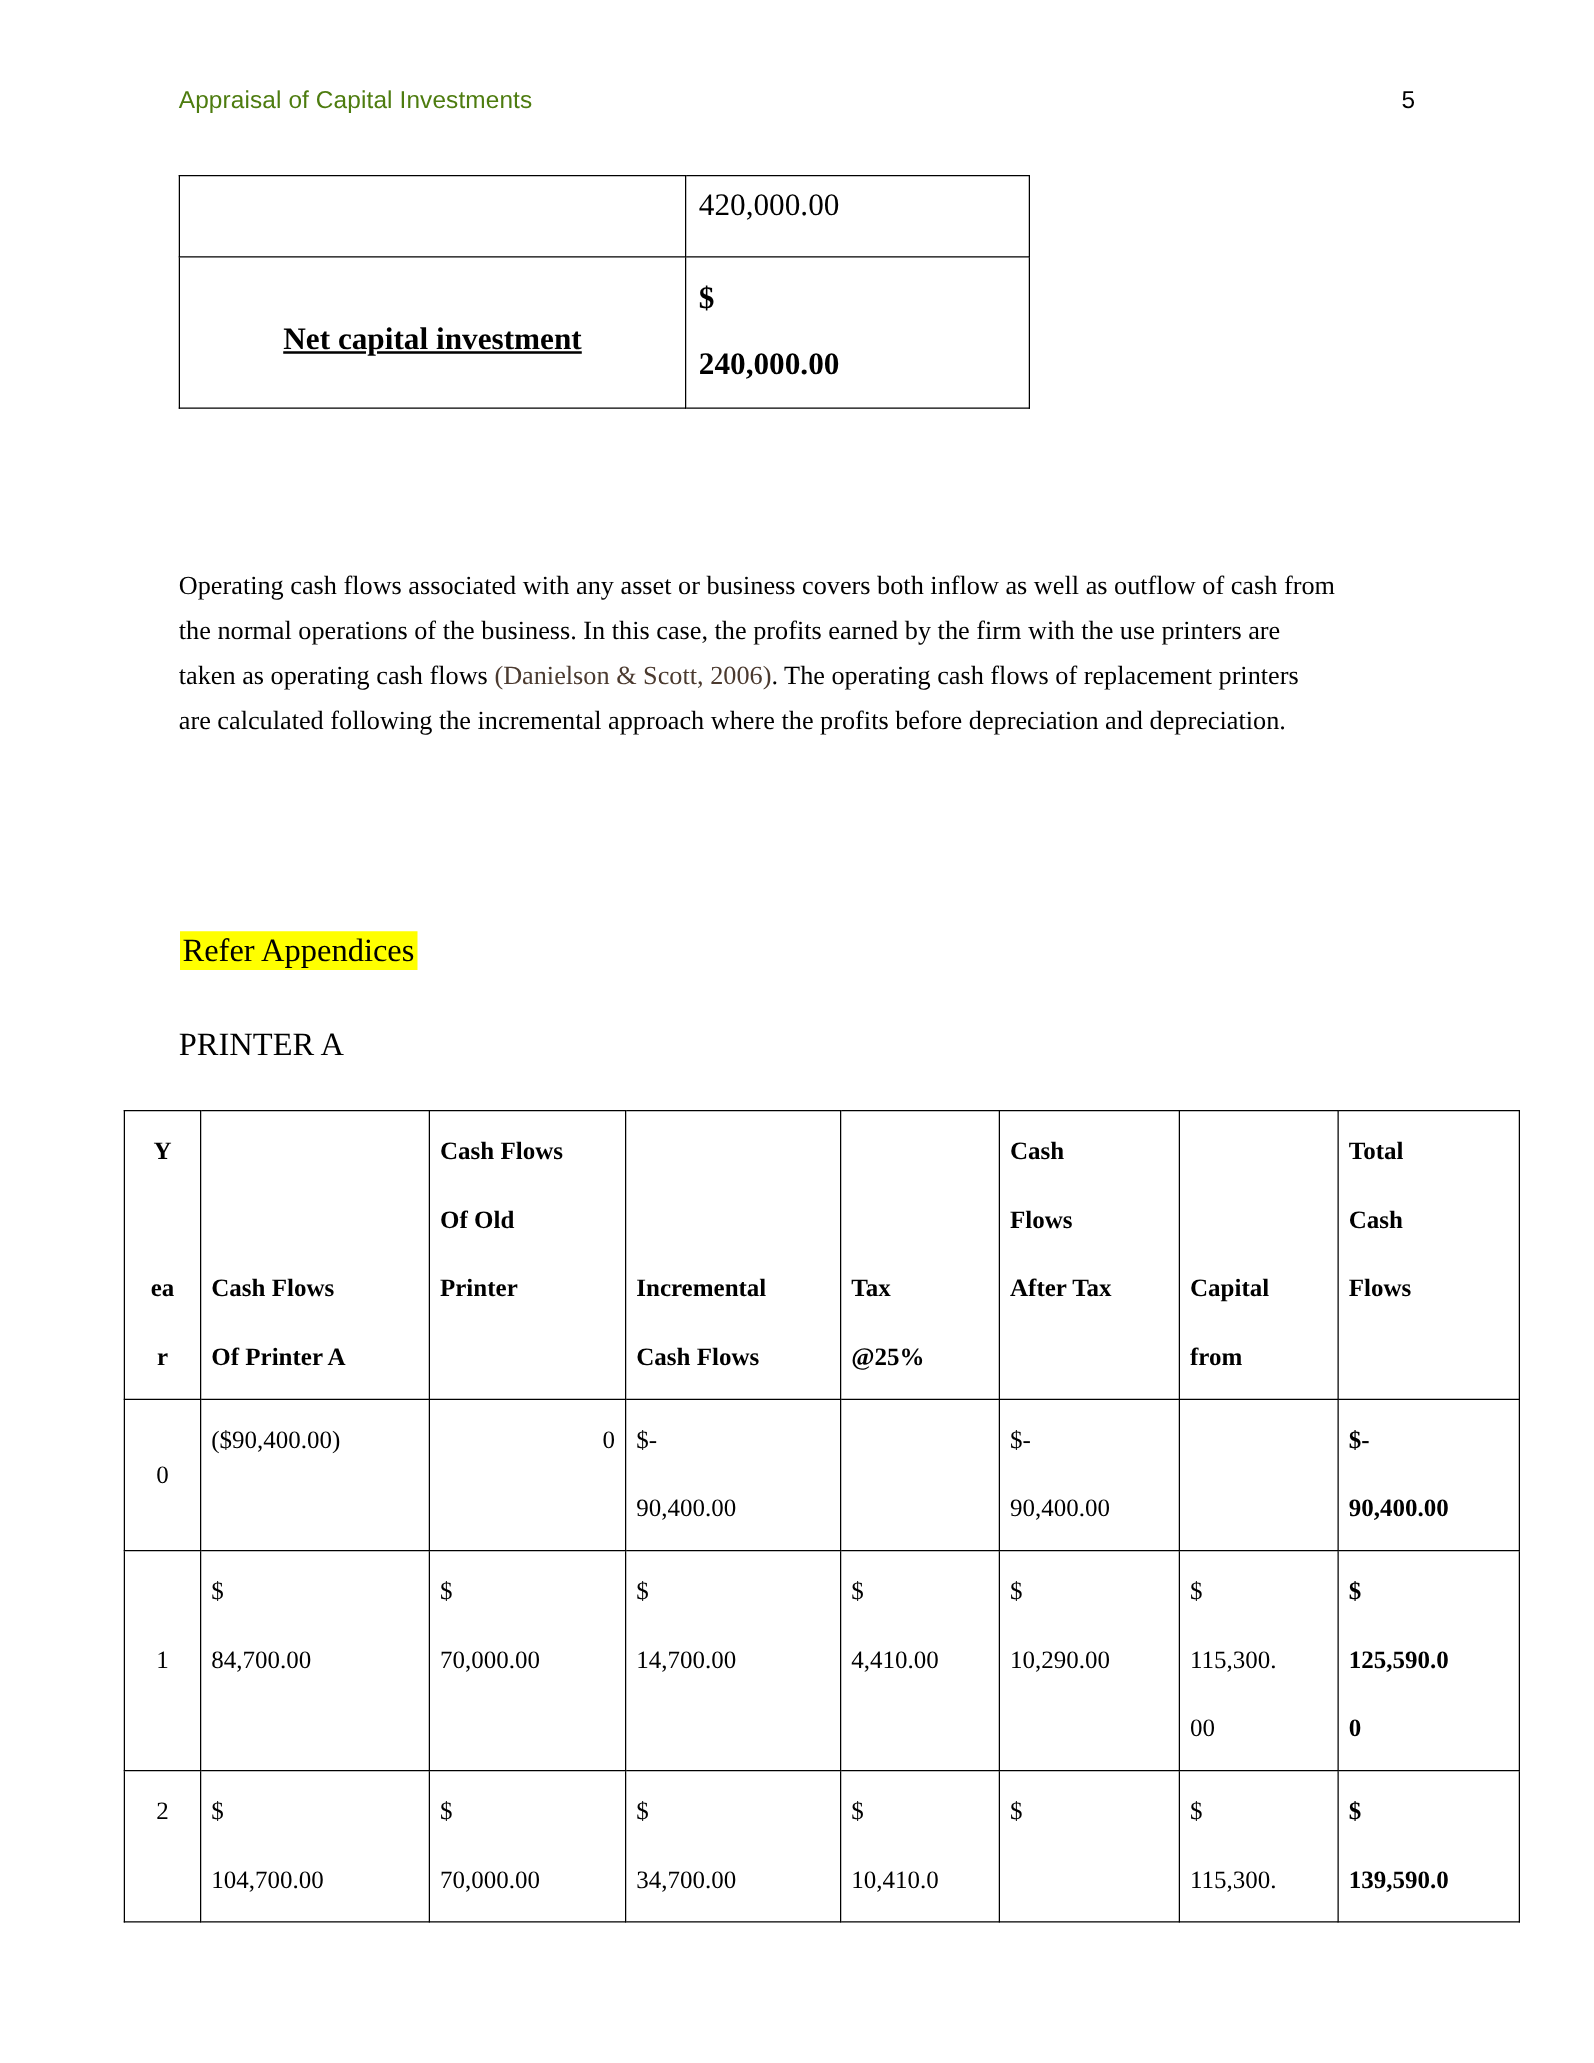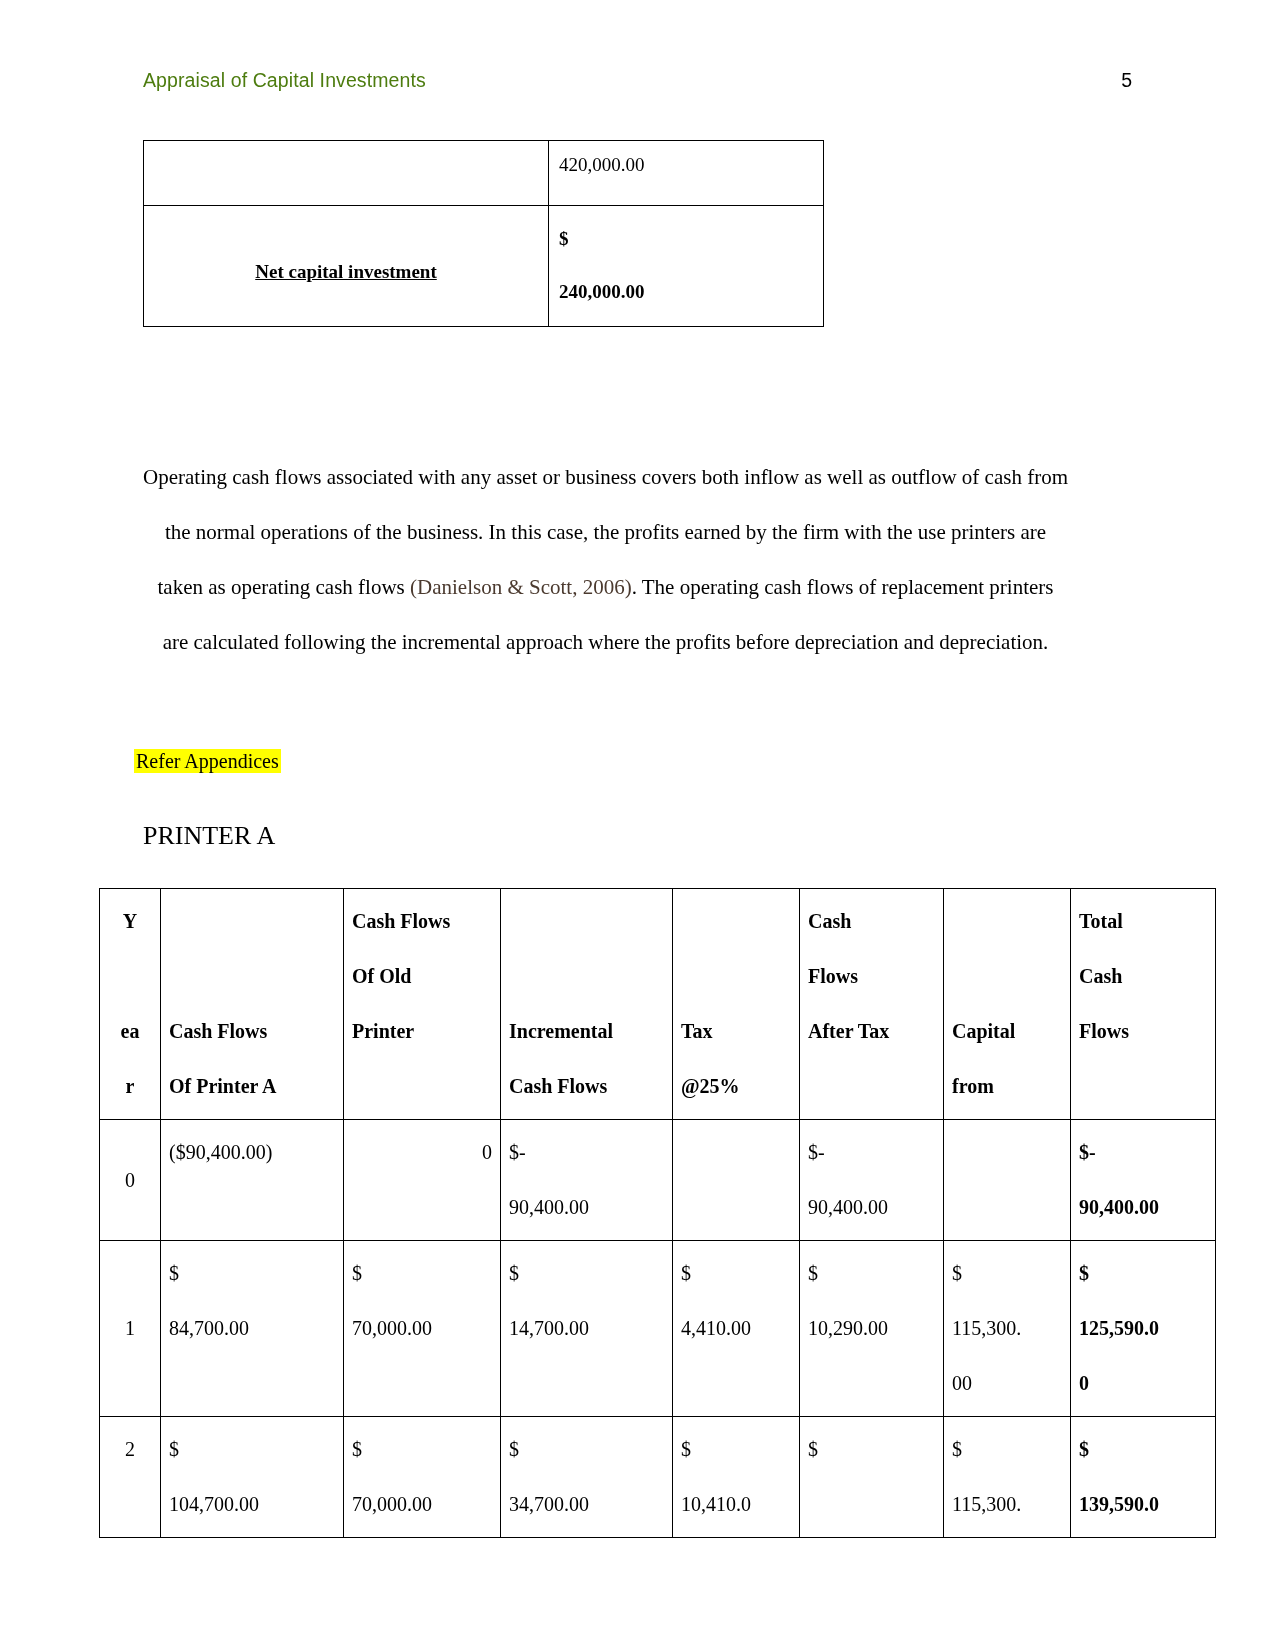--- a/index.html
+++ b/index.html
@@ -53,21 +53,21 @@
     top: 140px;
     left: 143px;
     width: 638px;
     border-collapse: collapse;
     table-layout: fixed;
   }
   .top-table td {
     border: 1.4px solid #000;
     vertical-align: top;
     padding: 8px 10px 8px 10px;
-    font-size: 19px;
+    font-size: 25px;
     line-height: 31px;
   }
   .top-table .col-label { width: 384px; }
   .top-table .col-value { width: 254px; }
   .top-table .cell-empty { height: 48px; }
   .top-table .label-bold {
     font-weight: bold;
     text-align: center;
     padding-top: 50px;
     text-decoration: underline;
@@ -101,33 +101,33 @@
     font-weight: bold;
   }
   .num-heading .colon { color: #000; }
 
   
   .body-para {
     position: absolute;
     left: 143px;
     width: 925px;
     font-size: 21px;
-    line-height: 55px;
-    text-align: center;
+    line-height: 36px;
+    text-align: left;
     color: #000;
   }
   #para-1 { top: 450px; }
   .cite { color: #4b3a2f; }
 
   
   .highlight-line {
     position: absolute;
     top: 746px;
-    left: 134px;
-    font-size: 20px;
+    left: 144px;
+    font-size: 26px;
     line-height: 30px;
   }
   .highlight-line .hl {
     background: #ffff00;
     padding: 1px 2px;
   }
 
   
   .printer-label {
     position: absolute;

